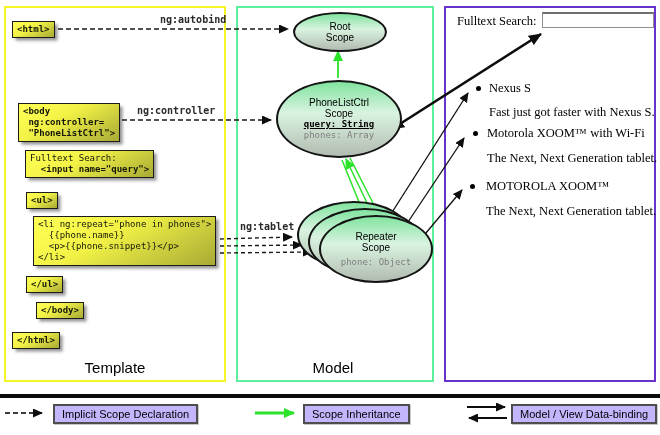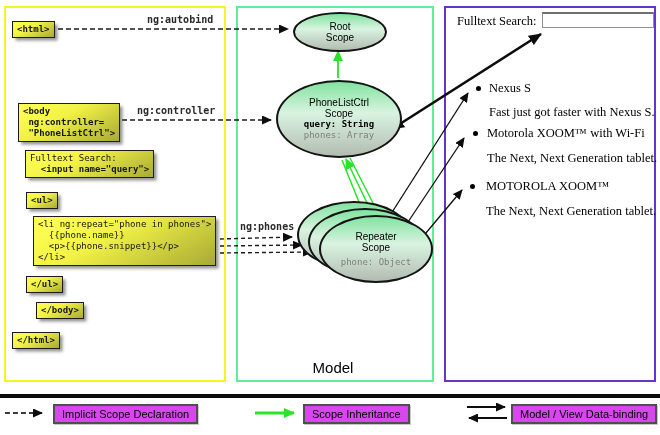--- a/index.html
+++ b/index.html
@@ -32,34 +32,35 @@
   .prop-gray { color:#7e7e7e; }
 
   .view-serif { position:absolute; font-family:"Liberation Serif",serif; font-size:12.5px; color:#000; }
   #search-input { position:absolute; left:542px; top:12px; width:106px; height:13px;
                   border:1px solid #8f8f8f; border-top:2px solid #6f6f6f; background:#fff;
                   font:11px "Liberation Serif",serif; padding:0 2px; }
   .bullet-dot { position:absolute; width:5px; height:5px; border-radius:50%; background:#000; }
 
   .sep-line { position:absolute; left:0; top:394px; width:660px; height:4px; background:#0c0c0c; }
   .legend-box { position:absolute; top:404px; height:16px; line-height:16px; padding:0 7px;
-                background:#d946ef; border:2px solid #4e4e4e; font-size:11px; color:#000;
+                background:#c4b5fd; border:2px solid #4e4e4e; font-size:11px; color:#000;
                 box-shadow:1px 1px 0 #c9c9c9; white-space:nowrap; }
 
   svg.overlay { position:absolute; left:0; top:0; pointer-events:none; }
 </style>
 </head>
 <body>
 
 <div id="canvas">
 
   <div class="col" id="col-template"></div>
   <div class="col" id="col-model"></div>
   <div class="col" id="col-view"></div>
 
+  <div class="col-label" style="left:55px;">Template</div>
   <div class="col-label" style="left:273px;">Model</div>
 
   <svg class="overlay" width="660" height="435">
     <defs>
       <marker id="mB" markerUnits="userSpaceOnUse" markerWidth="11" markerHeight="9" refX="9" refY="4.5" orient="auto-start-reverse">
         <path d="M0,0 L10,4.5 L0,9 z" fill="#0d0d0d"></path>
       </marker>
       <marker id="mBbig" markerUnits="userSpaceOnUse" markerWidth="14" markerHeight="11" refX="12" refY="5.5" orient="auto-start-reverse">
         <path d="M0,0 L13,5.5 L0,11 z" fill="#0d0d0d"></path>
       </marker>
@@ -98,33 +99,33 @@
 <span>  &lt;input name="query"&gt;</span></div>
   <div class="code-box" style="left:26px; top:192px;">&lt;ul&gt;</div>
   <div class="code-box code-normal" style="left:33px; top:216px;">&lt;li ng:repeat="phone in phones"&gt;
   {{phone.name}}
   &lt;p&gt;{{phone.snippet}}&lt;/p&gt;
 &lt;/li&gt;</div>
   <div class="code-box" style="left:26px; top:276px;">&lt;/ul&gt;</div>
   <div class="code-box" style="left:36px; top:302px;">&lt;/body&gt;</div>
   <div class="code-box" style="left:12px; top:332px;">&lt;/html&gt;</div>
 
-  <div class="ng-label" style="left:147px; top:14px;">ng:autobind</div>
+  <div class="ng-label" style="left:160px; top:14px;">ng:autobind</div>
   <div class="ng-label" style="left:137px; top:105px;">ng:controller</div>
-  <div class="ng-label" style="left:240px; top:221px;">ng:phones</div>
+  <div class="ng-label" style="left:240px; top:221px;">ng:tablet</div>
 
   <div class="ellipse" style="left:293px; top:12px; width:90px; height:36px;">
     <div class="scope-title">Root
 Scope</div>
   </div>
 
   <div class="ellipse" style="left:276px; top:80px; width:122px; height:74px;">
     <div class="scope-title">PhoneListCtrl
 Scope</div>
-    <div class="scope-prop prop-bold" style="">query: String</div>
+    <div class="scope-prop prop-bold" style="text-decoration:underline;">query: String</div>
     <div class="scope-prop prop-gray">phones: Array</div>
   </div>
 
   <div class="ellipse" style="left:297px; top:201px; width:110px; height:64px;"></div>
   <div class="ellipse" style="left:308px; top:208px; width:110px; height:64px;"></div>
   <div class="ellipse" style="left:319px; top:215px; width:110px; height:64px;">
     <div class="scope-title">Repeater
 Scope</div>
     <div class="scope-prop prop-gray" style="margin-top:4px;">phone: Object</div>
   </div>

